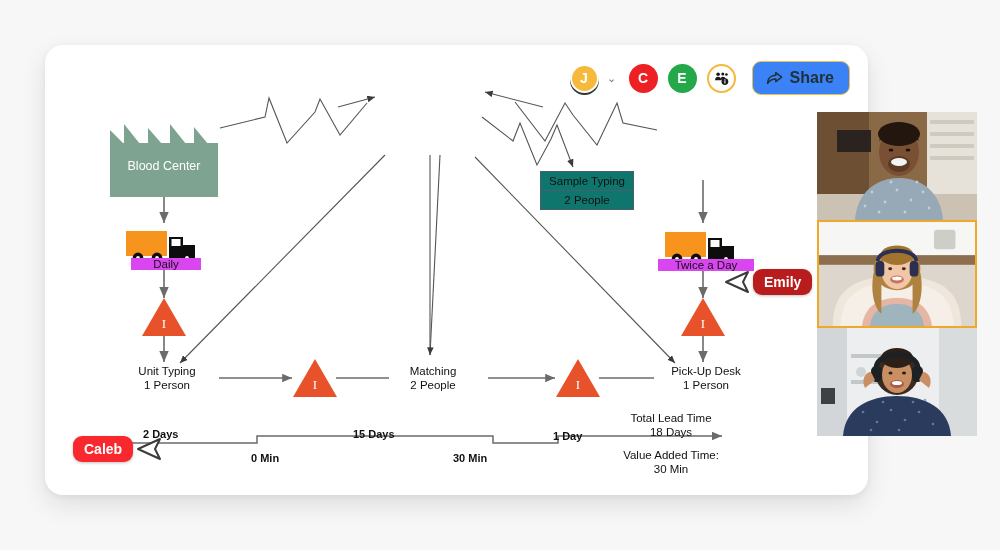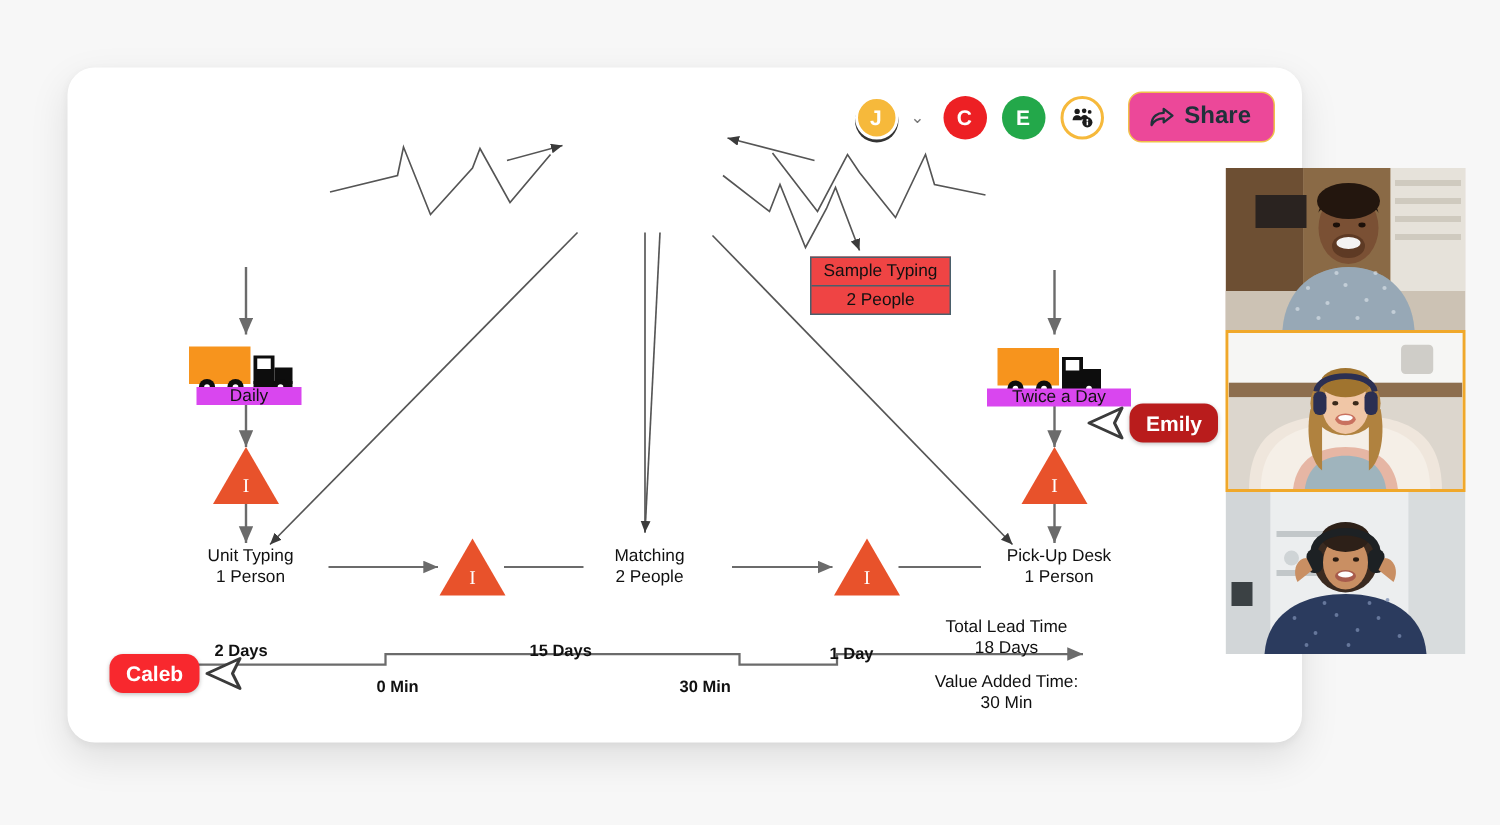--- a/index.html
+++ b/index.html
@@ -32,21 +32,21 @@
   .av-j{background:#f6b93b;border:2px solid #fff;box-shadow:0 2px 0 #333;}
   .av-c{background:#ed2024;}
   .av-e{background:#23a84a;}
   .chev{width:14px;margin-left:-4px;color:#777;font-size:11px;display:flex;align-items:center;justify-content:center;}
   .people-btn{
     width:29px;height:29px;border-radius:50%;border:2px solid #f6b93b;
     background:#fff;display:flex;align-items:center;justify-content:center;box-sizing:border-box;
   }
   .share-btn{
     display:flex;align-items:center;gap:7px;
-    background:#ec4899;border:1.6px solid #f0c04a;border-radius:9px;
+    background:#3b82f6;border:1.6px solid #f0c04a;border-radius:9px;
     padding:7px 15px 7px 12px;color:#20313a;font-size:16px;font-weight:bold;
     margin-left:6px;
   }
 
   
   .node{position:absolute;z-index:12;}
   .factory{
     width:108px;height:54px;position:relative;
   }
   .factory .body{position:absolute;inset:0;background:#7ea391;}
@@ -54,21 +54,21 @@
   .factory .lbl{
     position:absolute;left:0;right:0;top:16px;text-align:center;
     color:#fff;font-size:12.5px;
   }
   .pc-box{
     width:112px;height:52px;background:#17323f;border:1.5px solid #0d2029;
     display:flex;align-items:center;justify-content:center;
     color:#fff;font-size:11.5px;text-align:center;line-height:1.15;
   }
   .data-box{
-    width:92px;background:#ef4444;border:1.1px solid #4a5f6b;font-size:11.5px;color:#111;
+    width:92px;background:#0f766e;border:1.1px solid #4a5f6b;font-size:11.5px;color:#111;
   }
   .data-box .r1{padding:3px 4px;text-align:center;border-bottom:1.1px solid #4a5f6b;}
   .data-box .r2{padding:3px 4px;text-align:center;}
   .proc{
     position:absolute;text-align:center;font-size:11.5px;color:#111;line-height:1.18;
     background:#fff;padding:0 2px;z-index:14;white-space:nowrap;
   }
   .tri{position:absolute;width:46px;height:40px;z-index:13;}
   .tri .glyph{
     position:absolute;left:0;right:0;bottom:5px;text-align:center;
@@ -170,20 +170,29 @@
       </div>
       <div class="share-btn">
         <svg width="18" height="18" viewBox="0 0 20 20">
           <path d="M3 16 C3 9, 8 7, 12 7 L12 4 L18.5 9 L12 14 L12 11 C8 11, 5 12.5, 3 16 Z" fill="none" stroke="#20313a" stroke-width="1.7" stroke-linejoin="round"></path>
         </svg>
         <span>Share</span>
       </div>
     </div>
 
 
+    <div class="node" style="left:65px;top:98px;">
+      <div class="factory">
+        <svg class="roof" viewBox="0 0 108 20" preserveAspectRatio="none">
+          <path d="M0,20 L0,6 L14,20 L14,0 L30,20 L38,20 L38,4 L52,20 L60,20 L60,0 L76,20 L84,20 L84,3 L98,20 L108,20 L108,20 Z" fill="#7ea391"></path>
+        </svg>
+        <div class="body"></div>
+        <div class="lbl">Blood Center</div>
+      </div>
+    </div>
 
 
     <div class="node" style="left:495px;top:126px;">
       <div class="data-box">
         <div class="r1">Sample Typing</div>
         <div class="r2">2 People</div>
       </div>
     </div>
 
     <div class="truck" style="left:80px;top:183px;">

